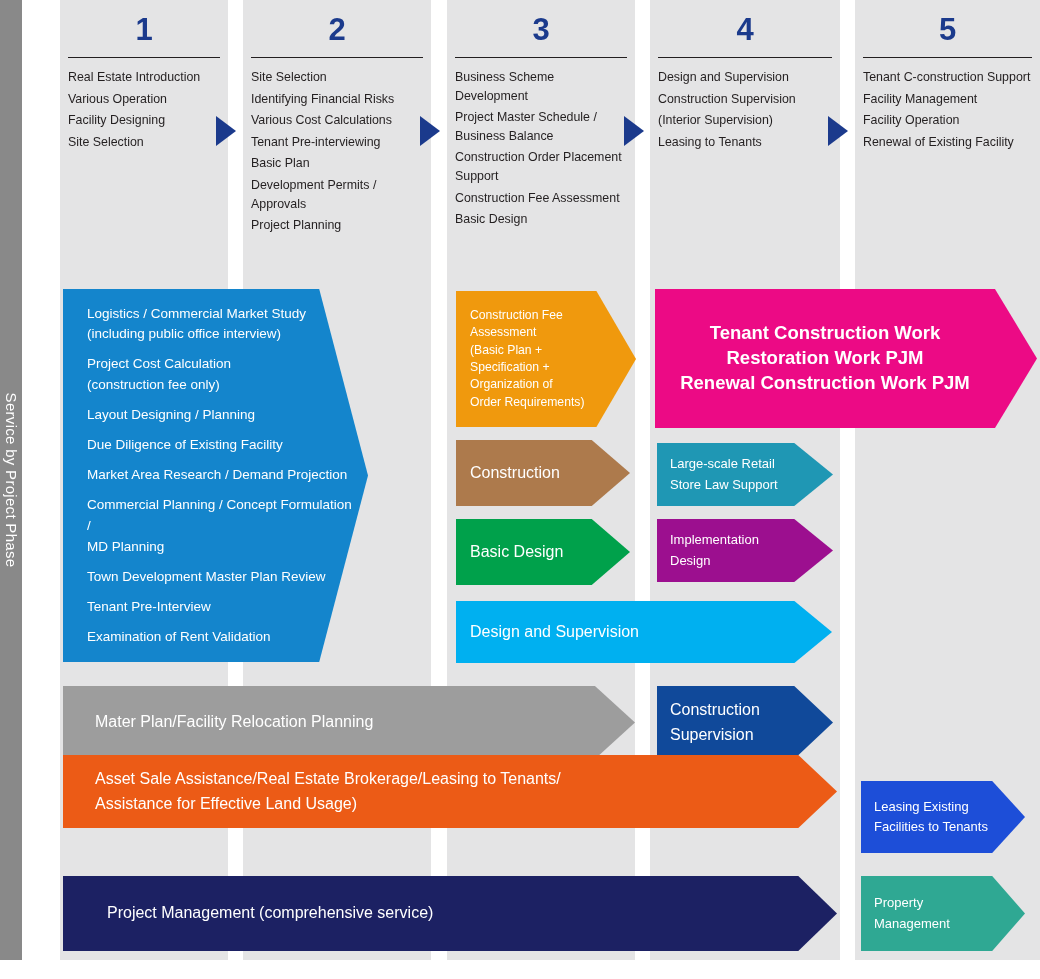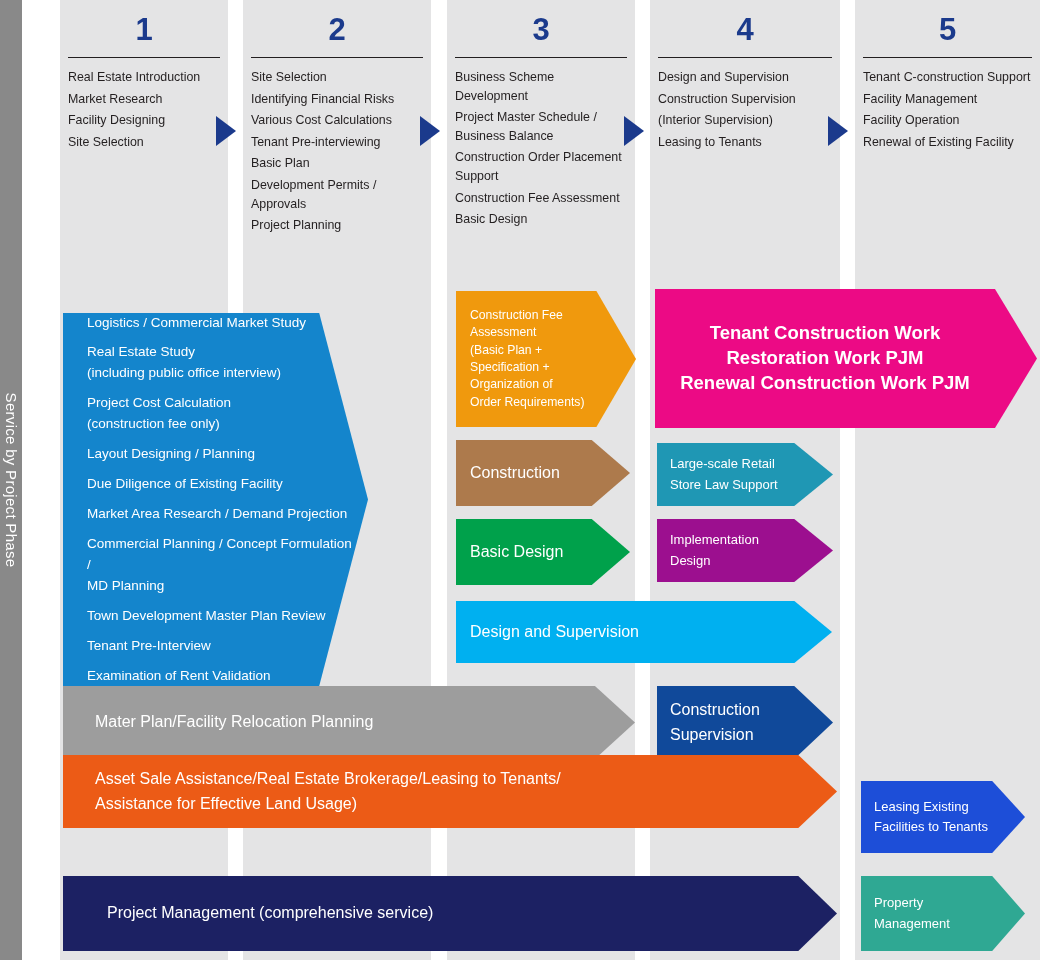--- a/index.html
+++ b/index.html
@@ -97,21 +97,21 @@
   <div class="band" style="left:243px; width:188px;"></div>
   <div class="band" style="left:447px; width:188px;"></div>
   <div class="band" style="left:650px; width:190px;"></div>
   <div class="band" style="left:855px; width:185px;"></div>
 
   <div class="col-head" style="left:60px; width:168px;">
     <div class="col-num">1</div>
     <div class="col-rule"></div>
     <div class="col-list">
       <div>Real Estate Introduction</div>
-      <div>Market Research</div>
+      <div>Various Operation</div>
       <div>Facility Designing</div>
       <div>Site Selection</div>
     </div>
   </div>
 
   <div class="col-head" style="left:243px; width:188px;">
     <div class="col-num">2</div>
     <div class="col-rule"></div>
     <div class="col-list">
       <div>Site Selection</div>
@@ -157,24 +157,23 @@
       <div>Renewal of Existing Facility</div>
     </div>
   </div>
 
   <div class="tri" style="left:216px; top:116px;"></div>
   <div class="tri" style="left:420px; top:116px;"></div>
   <div class="tri" style="left:624px; top:116px;"></div>
   <div class="tri" style="left:828px; top:116px;"></div>
 
   <div class="chev" style="left:63px; top:289px; width:305px; height:373px; background:#1485cc;
-              clip-path: polygon(0 0, 84% 0, 100% 50%, 84% 100%, 0 100%); margin-top: 24px;">
+              clip-path: polygon(0 0, 84% 0, 100% 50%, 84% 100%, 0 100%);">
     <div class="txt">
       <span class="line">Logistics / Commercial Market Study</span>
-      <span class="line" style="margin-top:9px;">Real Estate Study</span>
       <span class="line">(including public office interview)</span>
       <span class="line" style="margin-top:9px;">Project Cost Calculation</span>
       <span class="line">(construction fee only)</span>
       <span class="line" style="margin-top:9px;">Layout Designing / Planning</span>
       <span class="line" style="margin-top:9px;">Due Diligence of Existing Facility</span>
       <span class="line" style="margin-top:9px;">Market Area Research / Demand Projection</span>
       <span class="line" style="margin-top:9px;">Commercial Planning / Concept Formulation /</span>
       <span class="line">MD Planning</span>
       <span class="line" style="margin-top:9px;">Town Development Master Plan Review</span>
       <span class="line" style="margin-top:9px;">Tenant Pre-Interview</span>

